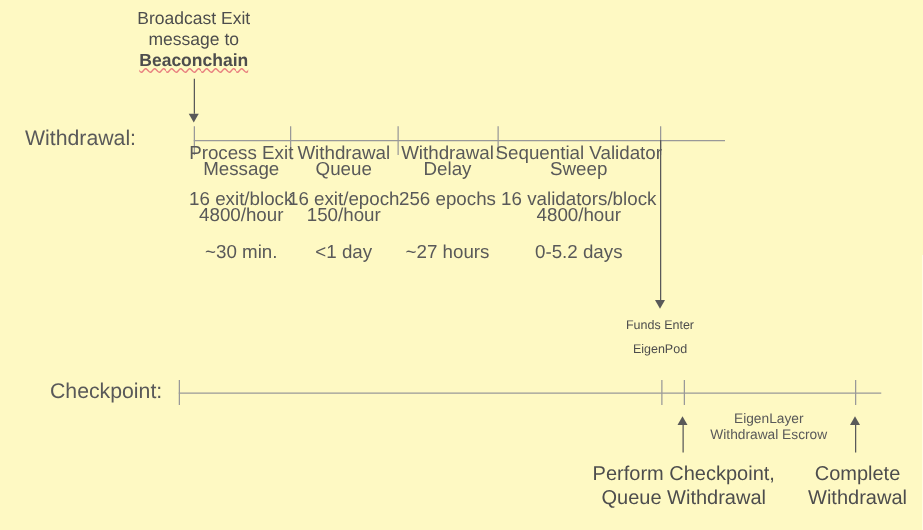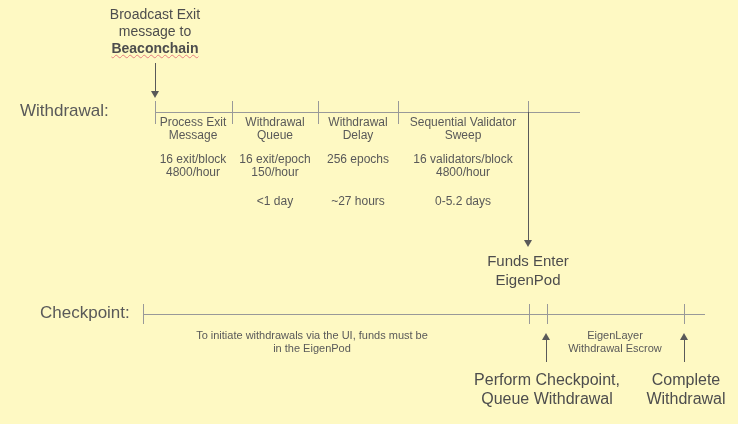--- a/index.html
+++ b/index.html
@@ -23,21 +23,21 @@
     border-left:4px solid transparent; border-right:4px solid transparent;
     border-bottom:7px solid #595959; }
 
   .wavy { text-decoration-line:underline; text-decoration-style:wavy;
           text-decoration-color:#e88080; text-decoration-thickness:1px;
           text-decoration-skip-ink:none;font-weight:bold; }
 
   
   .seg { position:absolute; }
   .seg .title, .seg .rate, .seg .dur { position:absolute; left:0; right:0; text-align:center;
-        color:#595959; white-space:pre-line; font-size:12px; line-height:13px; }
+        color:#595959; white-space:pre-line; font-size:15px; line-height:13px; }
   .seg .title { top:0; }
   .seg .rate  { top:37px; }
   .seg .dur   { top:79px; }
 </style>
 </head>
 <body>
 
 <div class="canvas">
 
   <div class="txt" style="left:85px; top:6px; width:140px; font-size:14px; line-height:17px; color:#4d4d4d;"><span>Broadcast Exit
@@ -53,20 +53,21 @@
   <div class="tick" style="left:232px; top:101px; height:23px;"></div>
   <div class="tick" style="left:318px; top:101px; height:23px;"></div>
   <div class="tick" style="left:398px; top:101px; height:23px;"></div>
   <div class="tick" style="left:528px; top:101px; height:23px;"></div>
 
   <div class="seg" style="left:133px; top:116px; width:120px; height:100px;">
     <div class="title">Process Exit
 Message</div>
     <div class="rate">16 exit/block
 4800/hour</div>
+    <div class="dur">~30 min.</div>
   </div>
   <div class="seg" style="left:215px; top:116px; width:120px; height:100px;">
     <div class="title">Withdrawal
 Queue</div>
     <div class="rate">16 exit/epoch
 150/hour</div>
     <div class="dur">&lt;1 day</div>
   </div>
   <div class="seg" style="left:298px; top:116px; width:120px; height:100px;">
     <div class="title">Withdrawal
@@ -78,33 +79,31 @@
     <div class="title">Sequential Validator
 Sweep</div>
     <div class="rate">16 validators/block
 4800/hour</div>
     <div class="dur">0-5.2 days</div>
   </div>
 
   <div class="aline" style="left:528px; top:112px; height:128px;"></div>
   <div class="ahead-down" style="left:524px; top:240px;"></div>
 
-  <div class="txt big" style="left:458px; top:251px; width:140px; font-size:15px;">Funds Enter
+  <div class="txt big" style="left:458px; top:251px; width:140px; font-size:10px;">Funds Enter
 EigenPod</div>
 
   <div class="label" style="left:40px; top:303px;">Checkpoint:</div>
 
   <div class="hline" style="left:143px; top:314px; width:562px;"></div>
   <div class="tick" style="left:143px; top:304px; height:20px;"></div>
   <div class="tick" style="left:529px; top:304px; height:20px;"></div>
   <div class="tick" style="left:547px; top:304px; height:20px;"></div>
   <div class="tick" style="left:684px; top:304px; height:20px;"></div>
 
-  <div class="txt small" style="left:157px; top:329px; width:310px;">To initiate withdrawals via the UI, funds must be
-in the EigenPod</div>
 
   <div class="txt small" style="left:550px; top:329px; width:130px;">EigenLayer
 Withdrawal Escrow</div>
 
   <div class="ahead-up" style="left:542px; top:333px;"></div>
   <div class="aline" style="left:546px; top:340px; height:22px;"></div>
 
   <div class="ahead-up" style="left:680px; top:333px;"></div>
   <div class="aline" style="left:684px; top:340px; height:22px;"></div>
 

